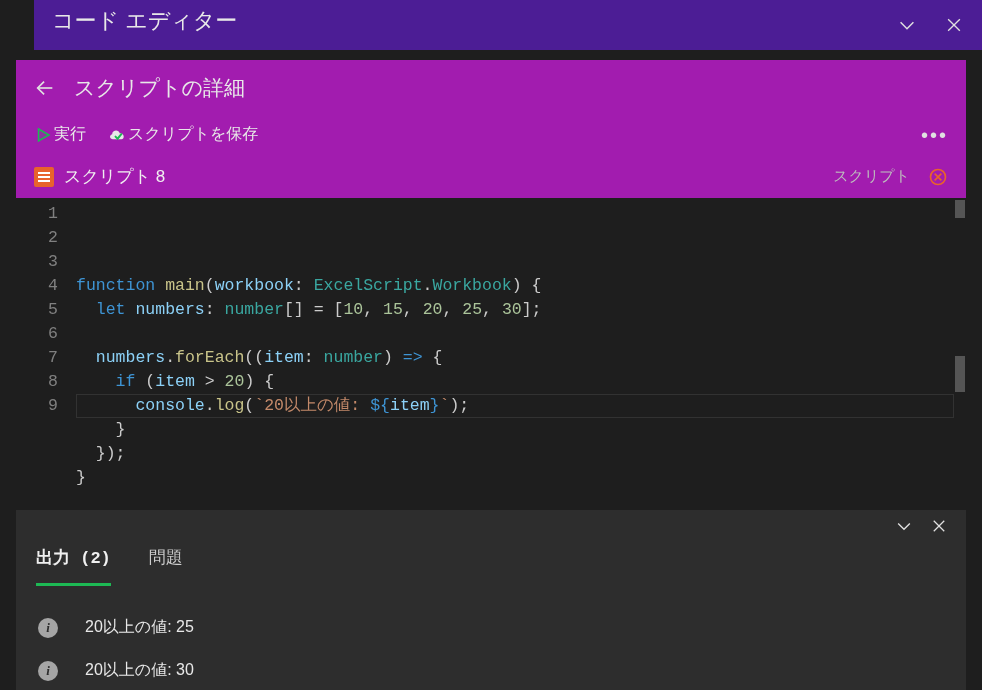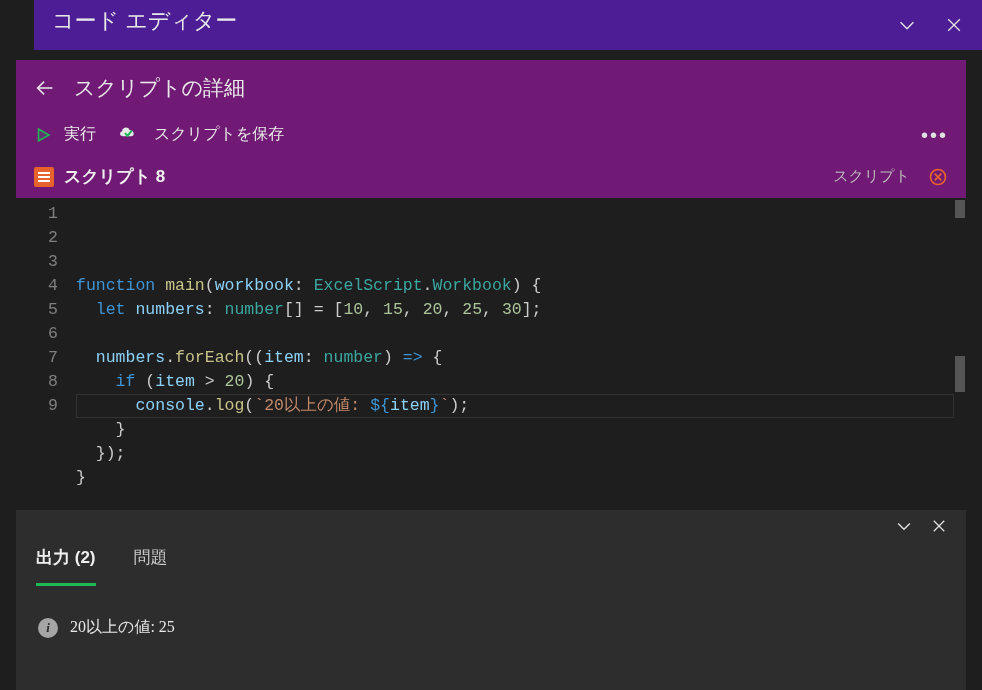--- a/index.html
+++ b/index.html
@@ -28,21 +28,21 @@
       font-weight: 400;
     }
     .title-bar-controls {
       display: flex;
       gap: 26px;
       align-items: center;
     }
     .title-bar-controls svg { cursor: pointer; }
 
     .panel {
-      background: #701a75;
+      background: #a21caf;
       margin: 10px 16px 0 16px;
       flex: 0 0 auto;
     }
 
     .details-header {
       display: flex;
       align-items: center;
       padding: 14px 18px 8px 18px;
       gap: 18px;
     }
@@ -55,28 +55,28 @@
 
     .action-bar {
       display: flex;
       align-items: center;
       padding: 14px 18px;
       gap: 22px;
     }
     .action-run {
       display: flex;
       align-items: center;
-      gap: 12px;
+      gap: 2px;
       cursor: pointer;
     }
     .action-run span { font-size: 16px; color: #e8e8e8; }
     .action-save {
       display: flex;
-      align-items: flex-start;
-      gap: 16px;
+      align-items: center;
+      gap: 0;
       cursor: pointer;
     }
     .action-save span { font-size: 16px; color: #e8e8e8; }
     .action-spacer { flex: 1; }
     .more-menu { cursor: pointer; letter-spacing: 2px; color: #e0e0e0; font-size: 20px; line-height: 10px; }
 
     .script-title-row {
       display: flex;
       align-items: center;
       padding: 6px 18px 10px 18px;
@@ -89,21 +89,21 @@
       display: flex;
       align-items: center;
       justify-content: center;
     }
     .script-icon::before {
       content: "";
       width: 12px; height: 2px;
       background: #fff;
       box-shadow: 0 -4px 0 #fff, 0 4px 0 #fff;
     }
-    .script-name { font-size: 17px; font-weight: 700; color: #f0f0f0; text-align: right; }
+    .script-name { font-size: 17px; font-weight: 400; color: #f0f0f0; text-align: right; }
     .title-spacer { flex: 1; }
     .unsaved { color: #bdbdbd; font-size: 15px; margin-right: 8px; }
     .cancel-icon { cursor: pointer; }
 
     .editor {
       background: #1e1e1e;
       display: flex;
       font-family: Consolas, "Courier New", monospace;
       font-size: 16.5px;
       line-height: 24px;
@@ -194,23 +194,22 @@
     }
     .bpanel-controls { display: flex; gap: 16px; align-items: center; position: absolute; right: 18px; top: -14px;}
     .bpanel-controls svg { cursor: pointer; }
 
     .output-body {
       padding: 30px 18px 10px 22px;
     }
     .output-line {
       display: flex;
       align-items: center;
-      gap: 12px;
+      gap: 27px;
       margin-bottom: 22px;
-      font-family: Liberation Serif, serif;
     }
     .info-icon {
       width: 20px; height: 20px;
       border-radius: 50%;
       background: #a5a5a5;
       display: flex;
       align-items: center;
       justify-content: center;
       color: #2d2d2d;
       font-family: Georgia, serif;
@@ -302,24 +301,28 @@
   <div class="bottom-tabs">
     <div class="bpanel-controls">
       <svg width="20" height="20" viewBox="0 0 24 24" fill="none" stroke="#e0e0e0" stroke-width="1.6">
           <polyline points="5 9 12 16 19 9"></polyline>
         </svg>
       <svg width="18" height="18" viewBox="0 0 24 24" fill="none" stroke="#e0e0e0" stroke-width="1.6">
           <line x1="5" y1="5" x2="19" y2="19"></line>
           <line x1="19" y1="5" x2="5" y2="19"></line>
         </svg>
     </div>
-    <div id="tabs-host" style="display: flex;">
+    <div id="tabs-host" style="display: flex; font-family: Liberation Mono, monospace;">
         <div class="tab active">出力 (2)</div>
         <div class="tab">問題</div>
       </div>
   </div>
   <div class="output-body" id="output-body">
       <div class="output-line">
         <div class="info-icon"></div>
         <div class="output-text">20以上の値: 25</div>
       </div>
+      <div class="output-line">
+        <div class="info-icon"></div>
+        <div class="output-text">20以上の値: 30</div>
+      </div>
     </div>
 </div>
 
 </body></html>

